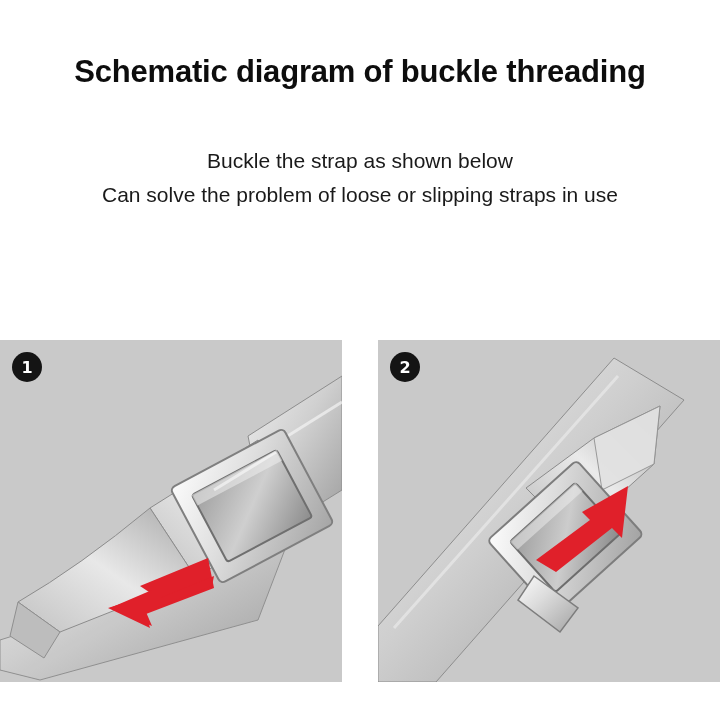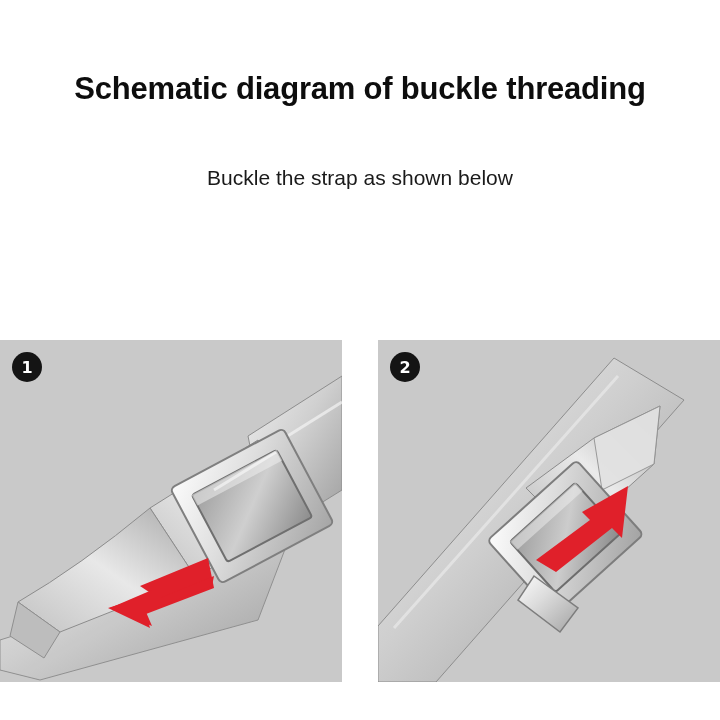--- a/index.html
+++ b/index.html
@@ -18,21 +18,21 @@
     position: relative;
     width: 720px;
     height: 720px;
     background: #ffffff;
   }
 
   
   .header {
     position: absolute;
     left: 0;
-    top: 70px;
+    top: 53px;
     width: 720px;
     text-align: center;
   }
   .title {
     font-size: 31px;
     font-weight: bold;
     letter-spacing: -0.2px;
     color: #0d0d0d;
     line-height: 1.2;
   }
@@ -94,20 +94,21 @@
 </style>
 </head>
 <body>
 
 <div class="page">
 
   <div class="header">
     <div class="title">Schematic diagram of buckle threading</div>
     <div class="subtitle-block">
       <div class="subtitle">Buckle the strap as shown below</div>
+      <div class="subtitle">Can solve the problem of loose or slipping straps in use</div>
     </div>
   </div>
 
   <div class="panels">
 
     <div class="panel">
       <div class="badge">1</div>
 
       <svg class="scene" viewBox="0 0 342 342">
         <defs>

